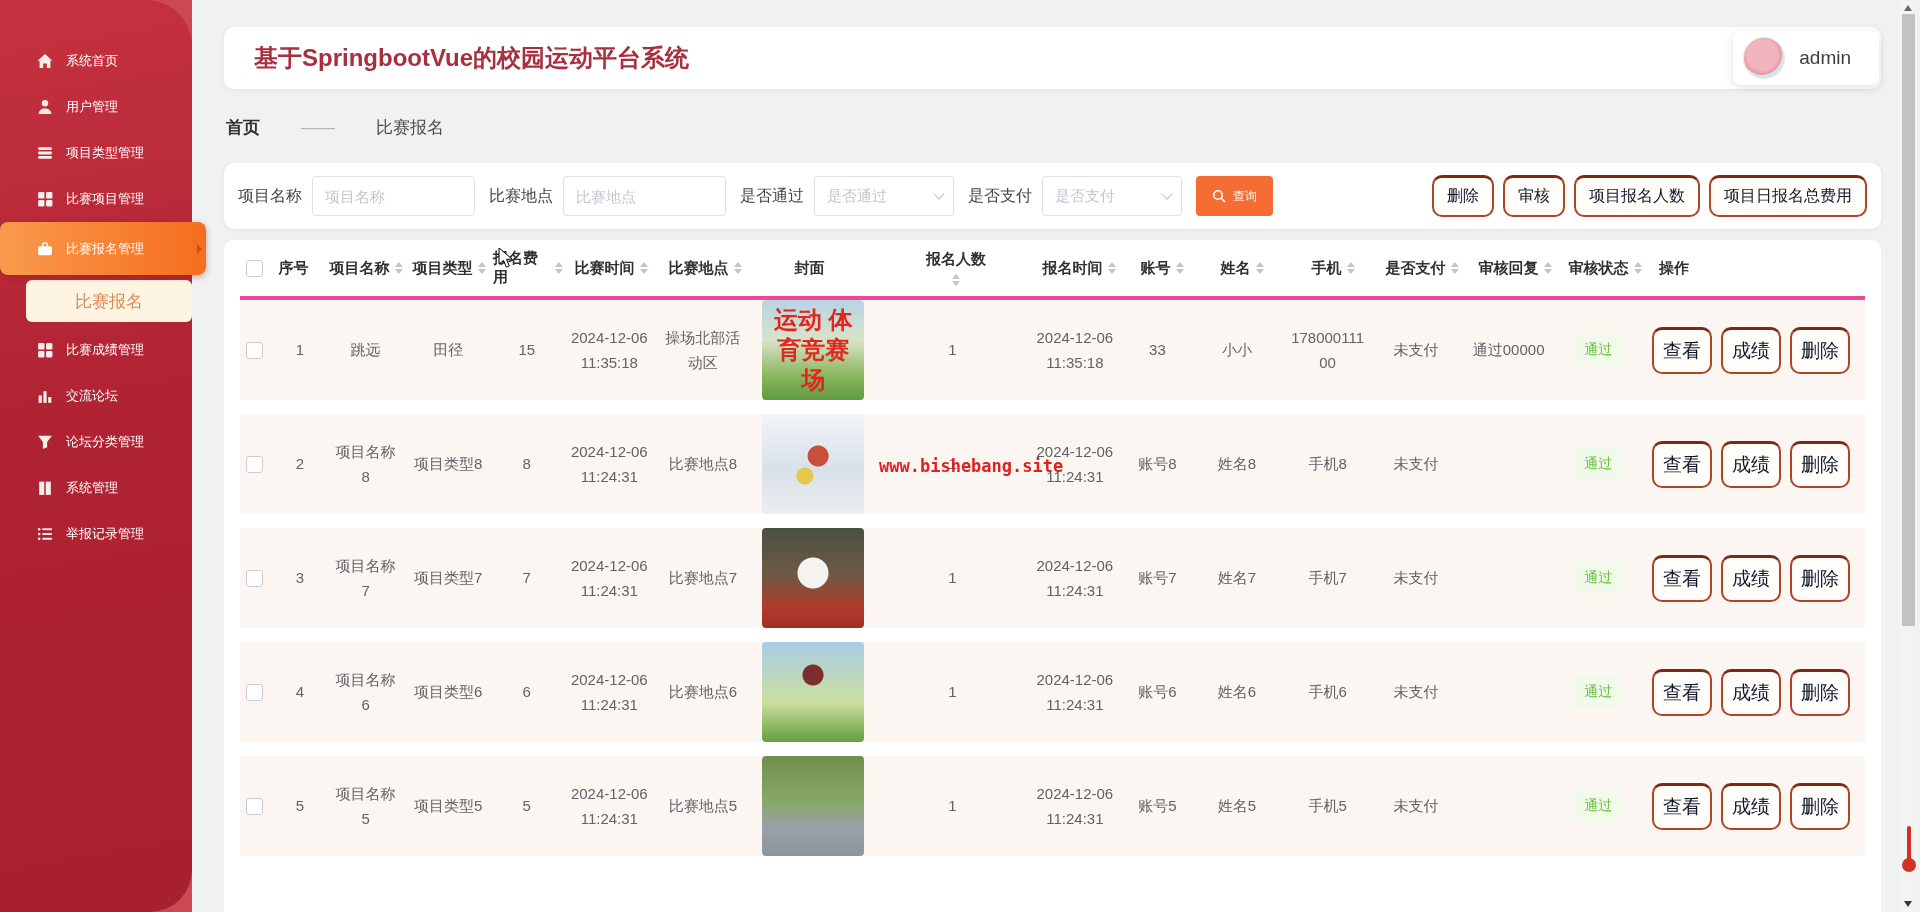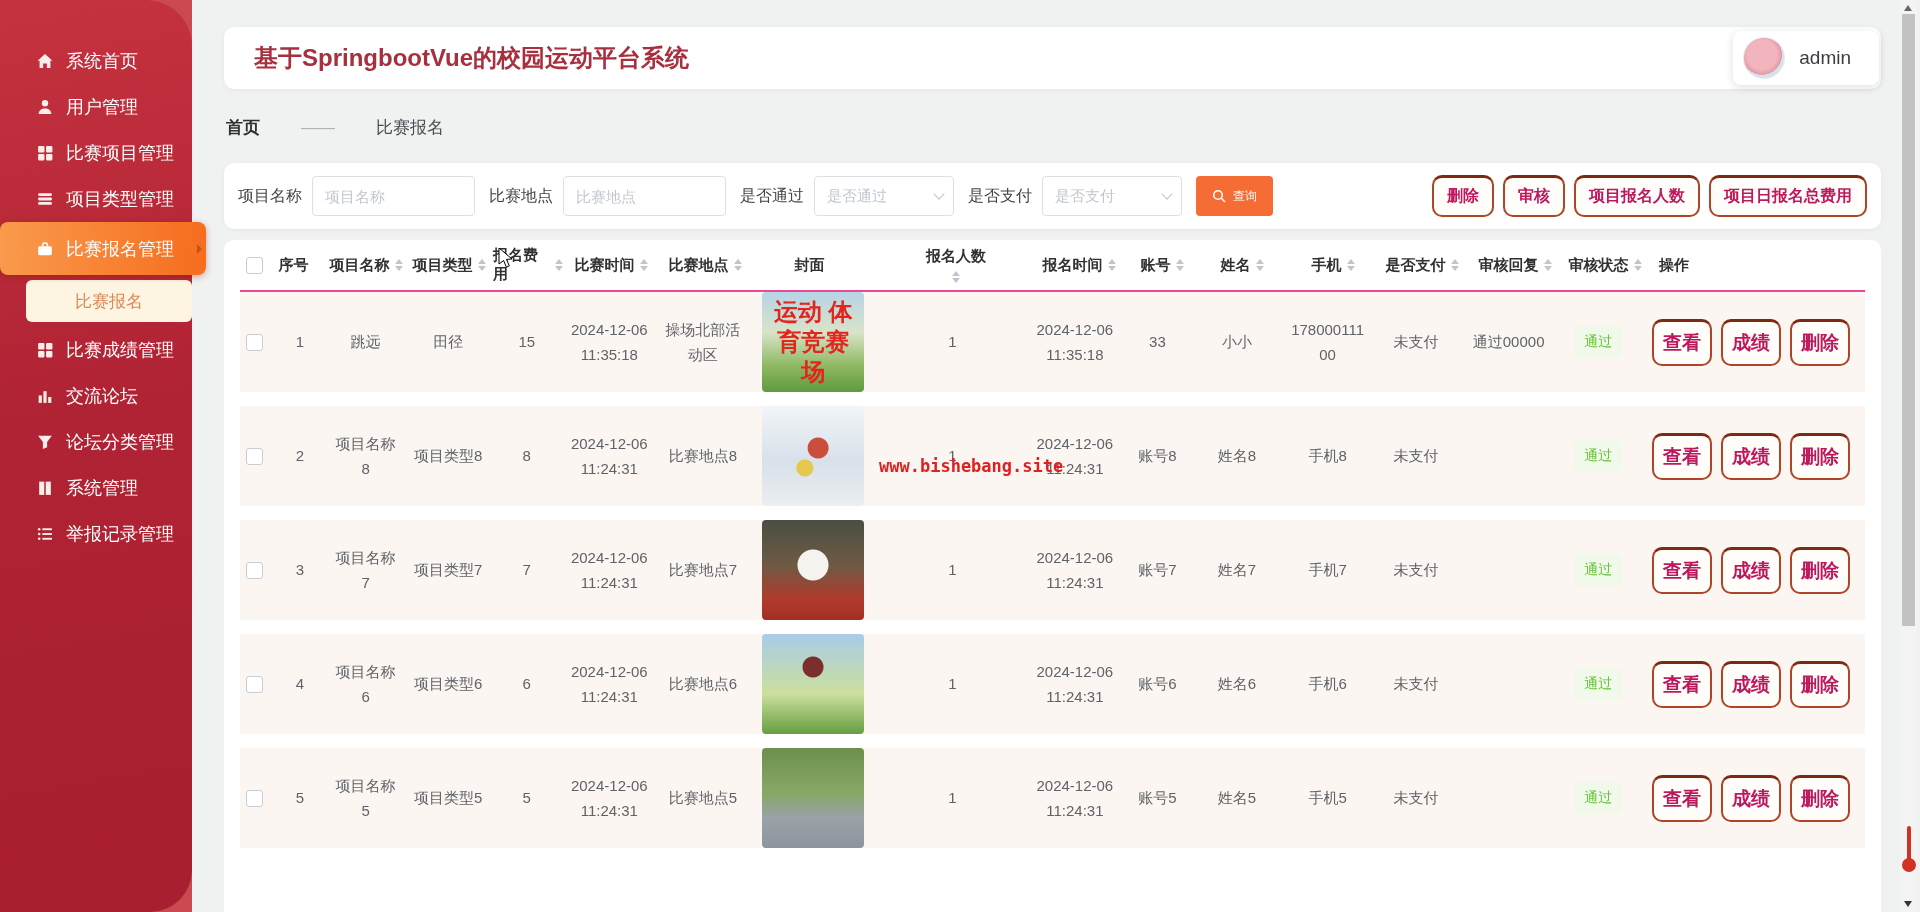--- a/index.html
+++ b/index.html
@@ -3,21 +3,21 @@
 <meta charset="utf-8">
 <style>
   * { margin:0; padding:0; box-sizing:border-box; }
   body { font-family:"Liberation Sans","DejaVu Sans",sans-serif; }
   .page { position:relative; width:1920px; height:912px; background:#f0f1f1; overflow:hidden; }
 
   
   .sidebar { position:absolute; left:0; top:0; width:192px; height:100%; background:#cb4a52; }
   .sidebar-panel { position:absolute; inset:0; background:linear-gradient(170deg,#c5323f 0%,#b02334 45%,#a81f2f 100%); border-radius:0 46px 42px 0; }
   .nav { position:absolute; top:38px; left:0; right:0; }
-  .nav-item { height:46px; display:flex; align-items:center; padding-left:36px; gap:12px; color:#fff; font-size:18px; cursor:pointer; }
+  .nav-item { height:46px; display:flex; align-items:center; padding-left:36px; gap:12px; color:#fff; font-size:13px; cursor:pointer; }
   .nav-item .nicon { width:18px; height:18px; display:inline-flex; }
   .nav-item.active { background:linear-gradient(90deg,#fa9a4c,#f66d1e); width:206px; border-radius:8px; height:53px; position:relative; box-shadow:0 2px 6px rgba(120,30,0,.35); }
   .nav-item.active::after { content:""; position:absolute; right:-1px; top:50%; margin-top:-5px; border:5px solid transparent; border-left-color:#c65410; }
   .subitem { height:42px; margin:5px 0 5px 26px; width:166px; background:#fdf5e2; border-radius:6px; color:#d98a5b; display:flex; align-items:center; justify-content:center; font-size:17px; cursor:pointer; }
 
   
   .main { position:absolute; left:224px; top:0; width:1657px; height:100%; }
   .card { background:#fff; border-radius:10px; box-shadow:0 1px 5px rgba(0,0,0,.05); }
   .topbar { position:absolute; top:27px; left:0; right:0; height:62px; display:flex; align-items:center; justify-content:space-between; }
   .page-title { font-size:24px; font-weight:bold; color:#a72f3e; padding-left:30px; }
@@ -34,26 +34,26 @@
   .filter-card { position:absolute; top:163px; left:0; right:0; height:66px; display:flex; align-items:center; justify-content:space-between; padding:0 14px; }
   .filter-left { display:flex; align-items:center; }
   .f-group { display:flex; align-items:center; margin-right:14px; }
   .f-label { font-size:16px; color:#444; margin-right:10px; white-space:nowrap; }
   .f-input { width:163px; height:40px; border:1px solid #dcdfe6; border-radius:4px; padding:0 12px; font-size:15px; color:#333; background:#fff; outline:none; font-family:inherit; }
   .f-input::placeholder { color:#c2c7cf; }
   .f-select { width:140px; height:40px; border:1px solid #dcdfe6; border-radius:4px; padding:0 10px 0 12px; font-size:15px; color:#c2c7cf; background:#fff; display:flex; align-items:center; justify-content:space-between; cursor:pointer; }
   .chev { width:8px; height:8px; border-right:1.6px solid #c0c4cc; border-bottom:1.6px solid #c0c4cc; transform:rotate(45deg); margin-top:-4px; }
   .search-btn { display:flex; align-items:center; gap:7px; background:#f56c34; color:#fff; border:none; border-radius:4px; padding:0 16px; height:40px; font-size:12px; cursor:pointer; font-family:inherit; }
   .filter-right { display:flex; align-items:center; gap:9px; }
-  .tool-btn, .op-btn { background:#fffdfa; border:2px solid #ad4526; border-top-width:3px; border-top-color:#7d2a13; color:#be185d; border-radius:10px; font-weight:bold; cursor:pointer; font-family:inherit; }
+  .tool-btn, .op-btn { background:#fffdfa; border:2px solid #ad4526; border-top-width:3px; border-top-color:#7d2a13; color:#0f172a; border-radius:10px; font-weight:normal; cursor:pointer; font-family:inherit; }
   .tool-btn { padding:8px 13px; font-size:16px; }
 
   
   .table-card { position:absolute; top:240px; left:0; right:0; height:672px; background:#fff; border-radius:10px 10px 0 0; padding:0 16px; overflow:hidden; }
-  .thead { display:flex; align-items:center; height:52px; border-bottom:2px solid #ec4899; }
+  .thead { display:flex; align-items:center; height:60px; border-bottom:4px solid #ec4899; }
   .thead-cols { display:flex; flex:1; align-items:center; }
   .cb { width:17px; height:17px; border:1px solid #c9ccd4; border-radius:3px; background:#fff; margin:0 10px 0 6px; flex:none; cursor:pointer; }
   .th { display:flex; align-items:center; justify-content:center; gap:5px; font-weight:bold; color:#303133; font-size:15px; cursor:pointer; }
   .caret { display:inline-flex; flex-direction:column; gap:2px; visibility:hidden; }
   .caret.sort-on { visibility:visible; }
   .caret i { width:0; height:0; border-left:4px solid transparent; border-right:4px solid transparent; }
   .caret .up { border-bottom:5px solid #c0c4cc; }
   .caret .down { border-top:5px solid #c0c4cc; }
 
   .trow { display:flex; align-items:center; min-height:111px; background:#fcf6f2; border-bottom:14px solid #fff; font-size:15px; color:#5f6368; }
@@ -109,37 +109,37 @@
             <svg width="18" height="18" viewBox="0 0 17 17">
               <circle cx="8.5" cy="5" r="3" fill="#fbeeea"></circle>
               <path d="M2.5 15 c0-3.4 2.7-5.2 6-5.2 s6 1.8 6 5.2 Z" fill="#fbeeea"></path>
             </svg>
           </span>
         <span>用户管理</span>
       </div>
       <div class="nav-item">
         <span class="nicon">
             <svg width="18" height="18" viewBox="0 0 17 17">
+              <rect x="2" y="3" width="13" height="2.6" rx="1" fill="#fbeeea"></rect>
+              <rect x="2" y="7.2" width="13" height="2.6" rx="1" fill="#fbeeea"></rect>
+              <rect x="2" y="11.4" width="13" height="2.6" rx="1" fill="#fbeeea"></rect>
+            </svg>
+          </span>
+        <span>项目类型管理</span>
+      </div>
+      <div class="nav-item">
+        <span class="nicon">
+            <svg width="18" height="18" viewBox="0 0 17 17">
               <rect x="2" y="2" width="6" height="6" rx="1" fill="#fbeeea"></rect>
               <rect x="9.5" y="2" width="6" height="6" rx="1" fill="#fbeeea"></rect>
               <rect x="2" y="9.5" width="6" height="6" rx="1" fill="#fbeeea"></rect>
               <rect x="9.5" y="9.5" width="6" height="6" rx="1" fill="#fbeeea"></rect>
             </svg>
           </span>
         <span>比赛项目管理</span>
-      </div>
-      <div class="nav-item">
-        <span class="nicon">
-            <svg width="18" height="18" viewBox="0 0 17 17">
-              <rect x="2" y="3" width="13" height="2.6" rx="1" fill="#fbeeea"></rect>
-              <rect x="2" y="7.2" width="13" height="2.6" rx="1" fill="#fbeeea"></rect>
-              <rect x="2" y="11.4" width="13" height="2.6" rx="1" fill="#fbeeea"></rect>
-            </svg>
-          </span>
-        <span>项目类型管理</span>
       </div>
       <div class="nav-item active">
         <span class="nicon">
             <svg width="18" height="18" viewBox="0 0 17 17">
               <rect x="2" y="5.8" width="13" height="8.5" rx="1.5" fill="#fff"></rect>
               <path d="M6.3 5.8 V4.4 c0-.9 .7-1.6 1.6-1.6 h1.2 c.9 0 1.6 .7 1.6 1.6 V5.8" fill="none" stroke="#fff" stroke-width="1.5"></path>
             </svg>
           </span>
         <span>比赛报名管理</span>
       </div>

